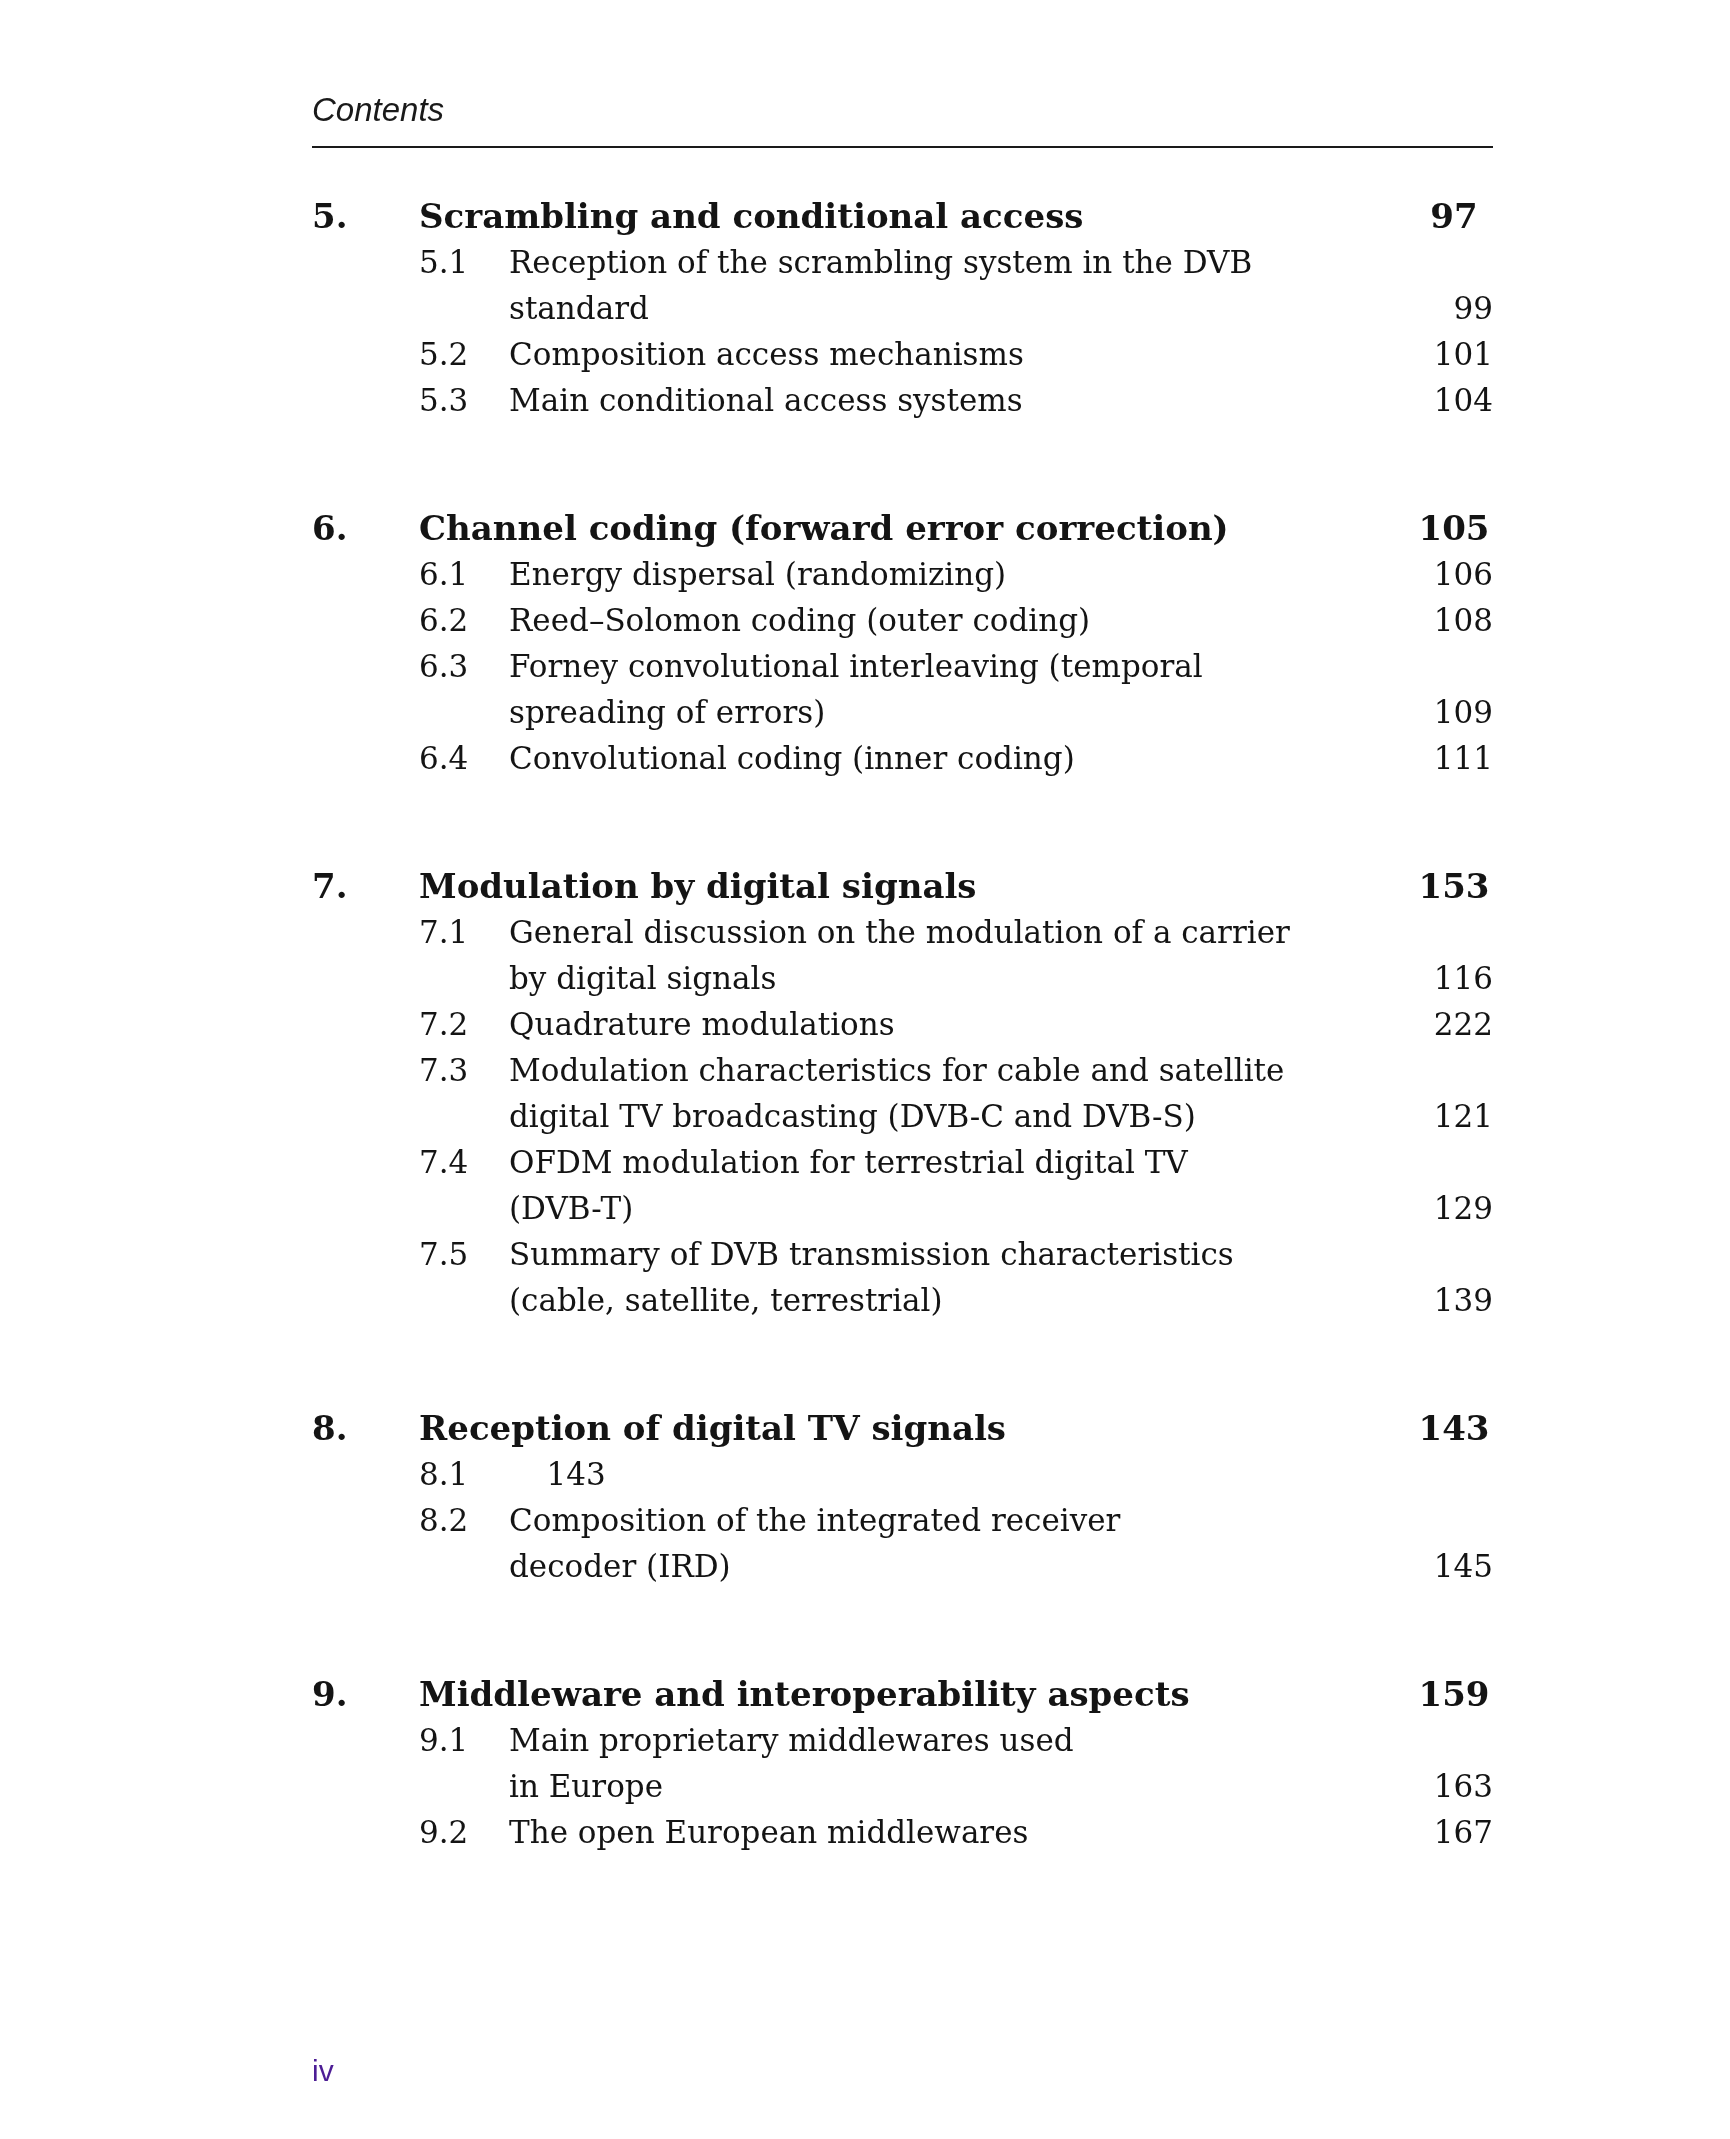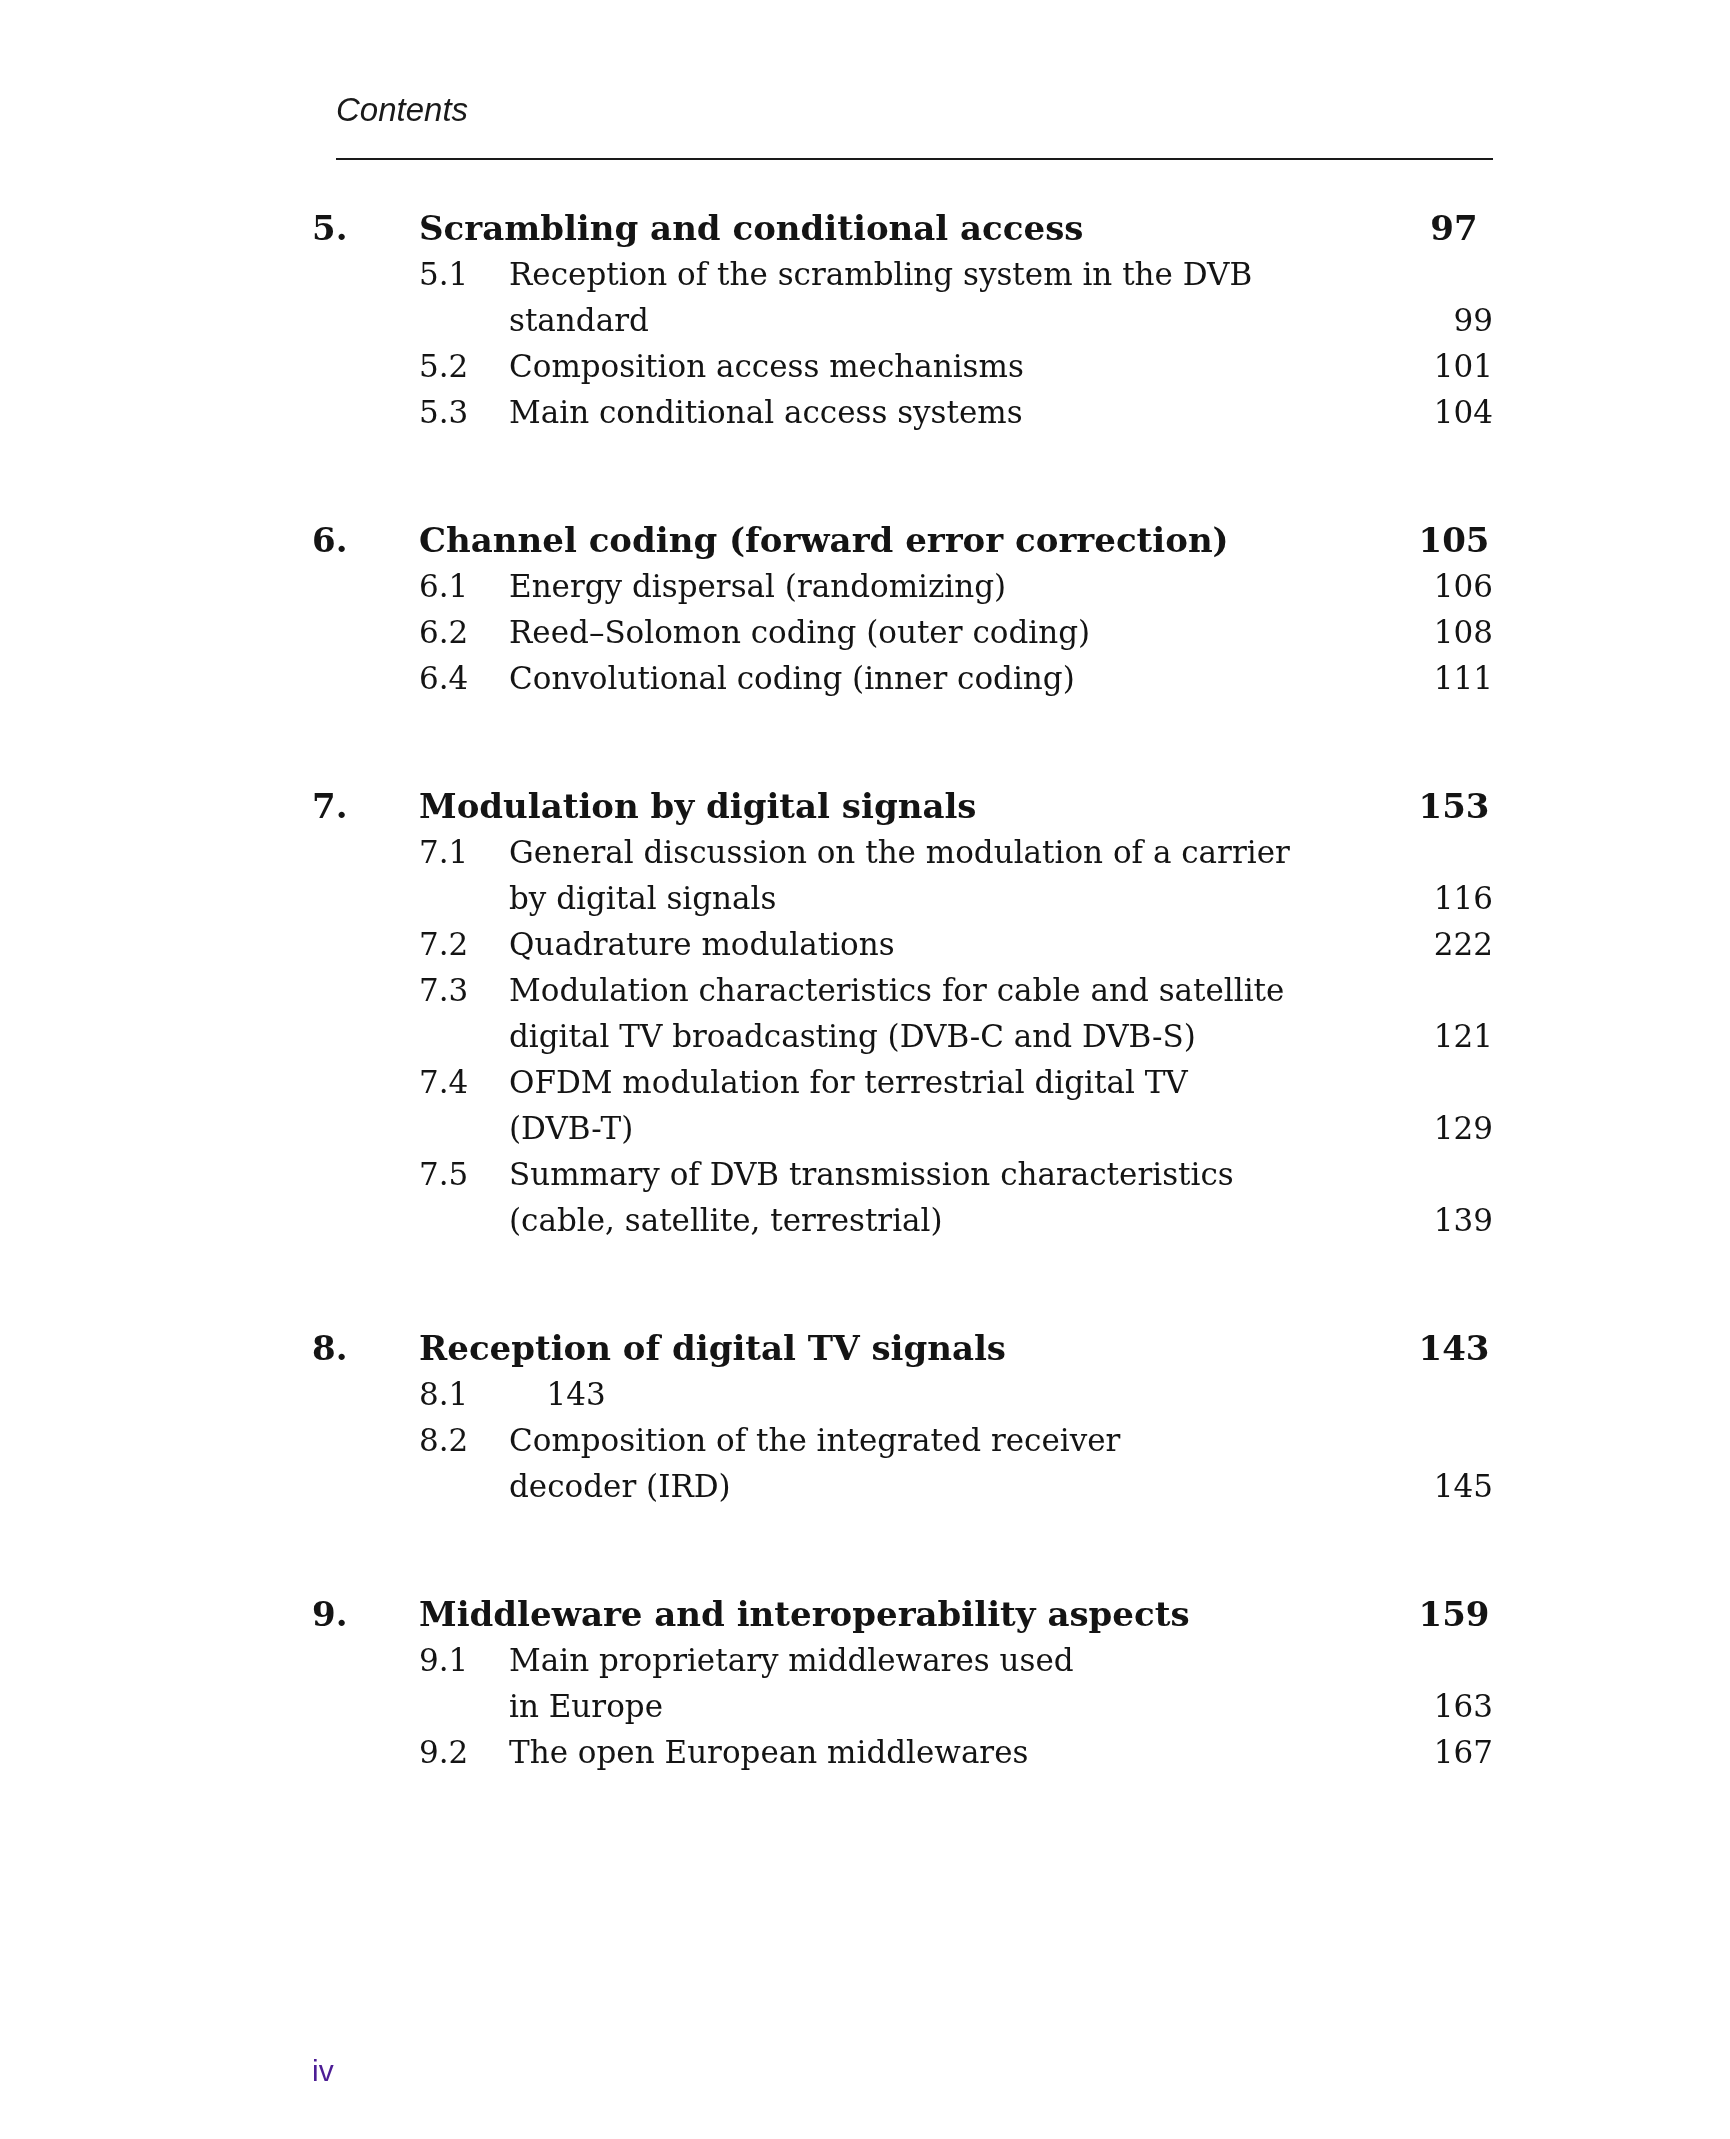--- a/index.html
+++ b/index.html
@@ -20,22 +20,21 @@
     overflow: hidden;
   }
   .content {
     position: absolute;
     left: 312px;
     top: 92px;
     width: 1181px;
   }
   .header-block {
     border-bottom: 2.3px solid #1a1a1a;
-    padding-bottom: 30px;
-    margin-left: 24px;
+    padding-bottom: 18px;
   }
   .header-title {
     font-family: "Liberation Sans", sans-serif;
     font-style: italic;
     font-size: 33px;
     line-height: 1.1;
     color: #1a1a1a;
   }
   .toc {
     margin-top: 45px;
@@ -145,20 +144,26 @@
     <span class="section-text">Energy dispersal (randomizing)</span>
     <span class="section-page">106</span>
   </div>
 
   <div class="section">
     <span class="section-number">6.2</span>
     <span class="section-text">Reed–Solomon coding (outer coding)</span>
     <span class="section-page">108</span>
   </div>
 
+  <div class="section">
+    <span class="section-number">6.3</span>
+    <span class="section-text">Forney convolutional interleaving (temporal
+spreading of errors)</span>
+    <span class="section-page">109</span>
+  </div>
 
   <div class="section">
     <span class="section-number">6.4</span>
     <span class="section-text">Convolutional coding (inner coding)</span>
     <span class="section-page">111</span>
   </div>
 </div>
   </div>
 
   <div class="chapter">

